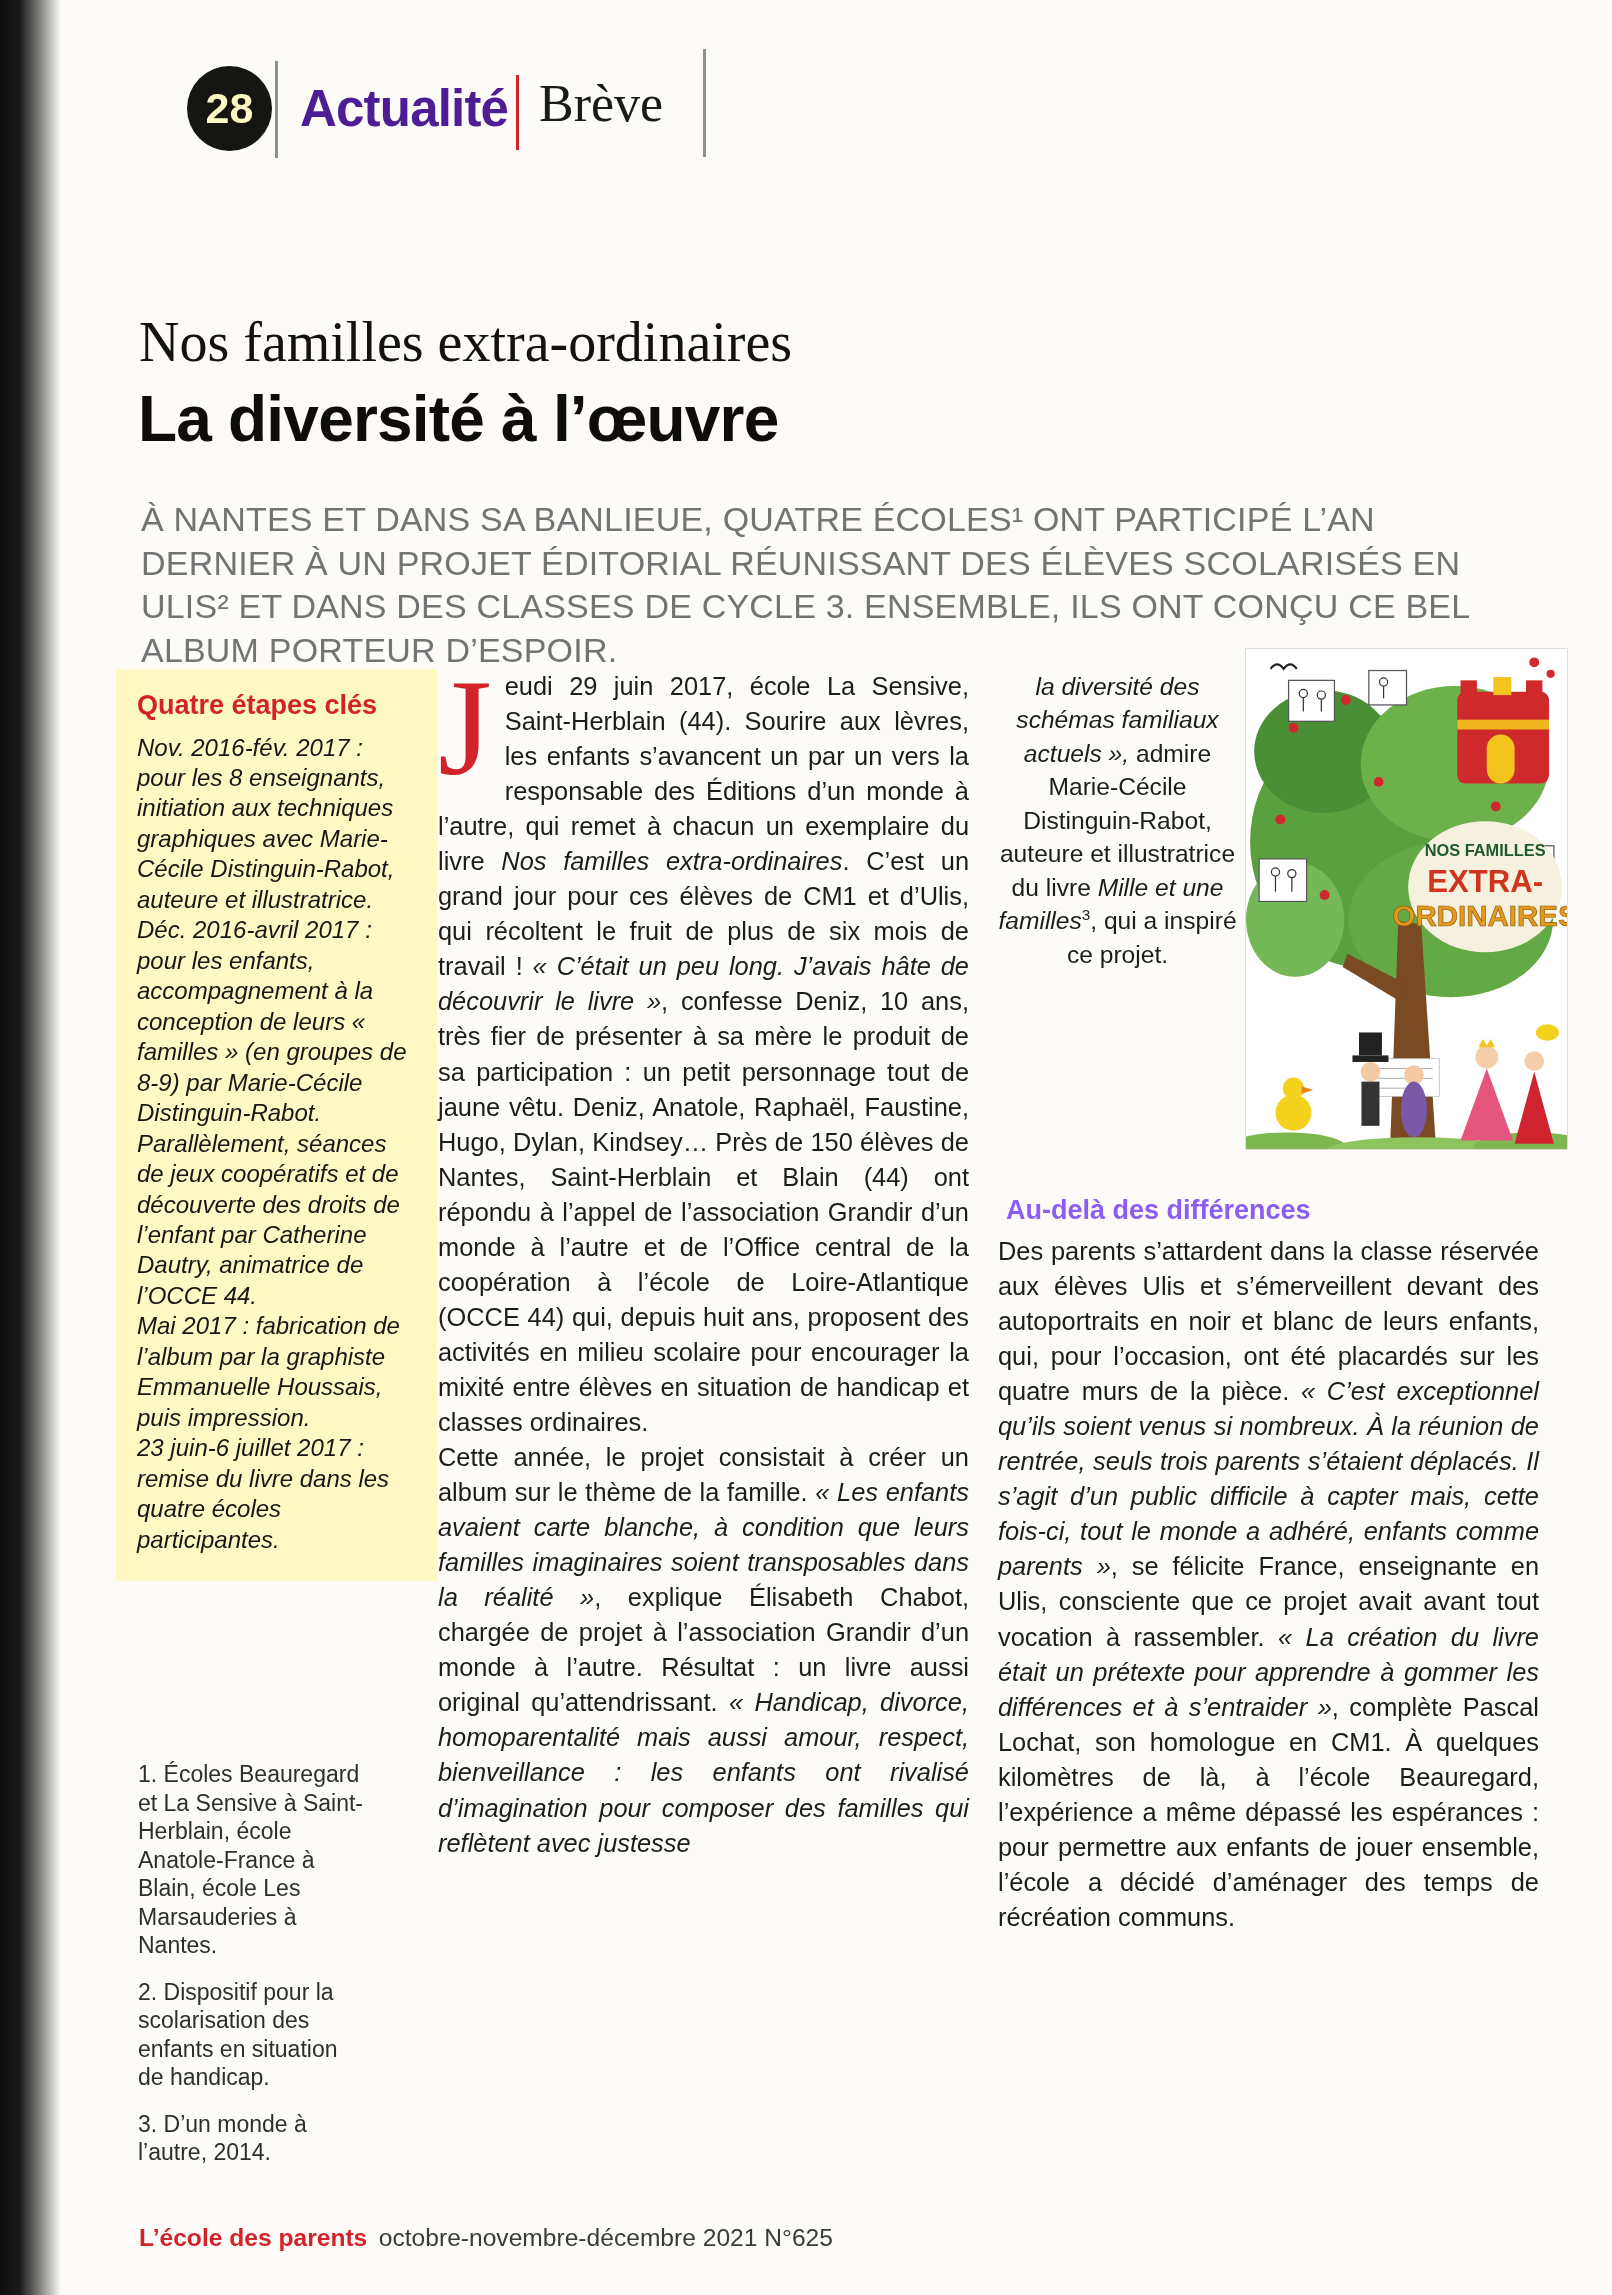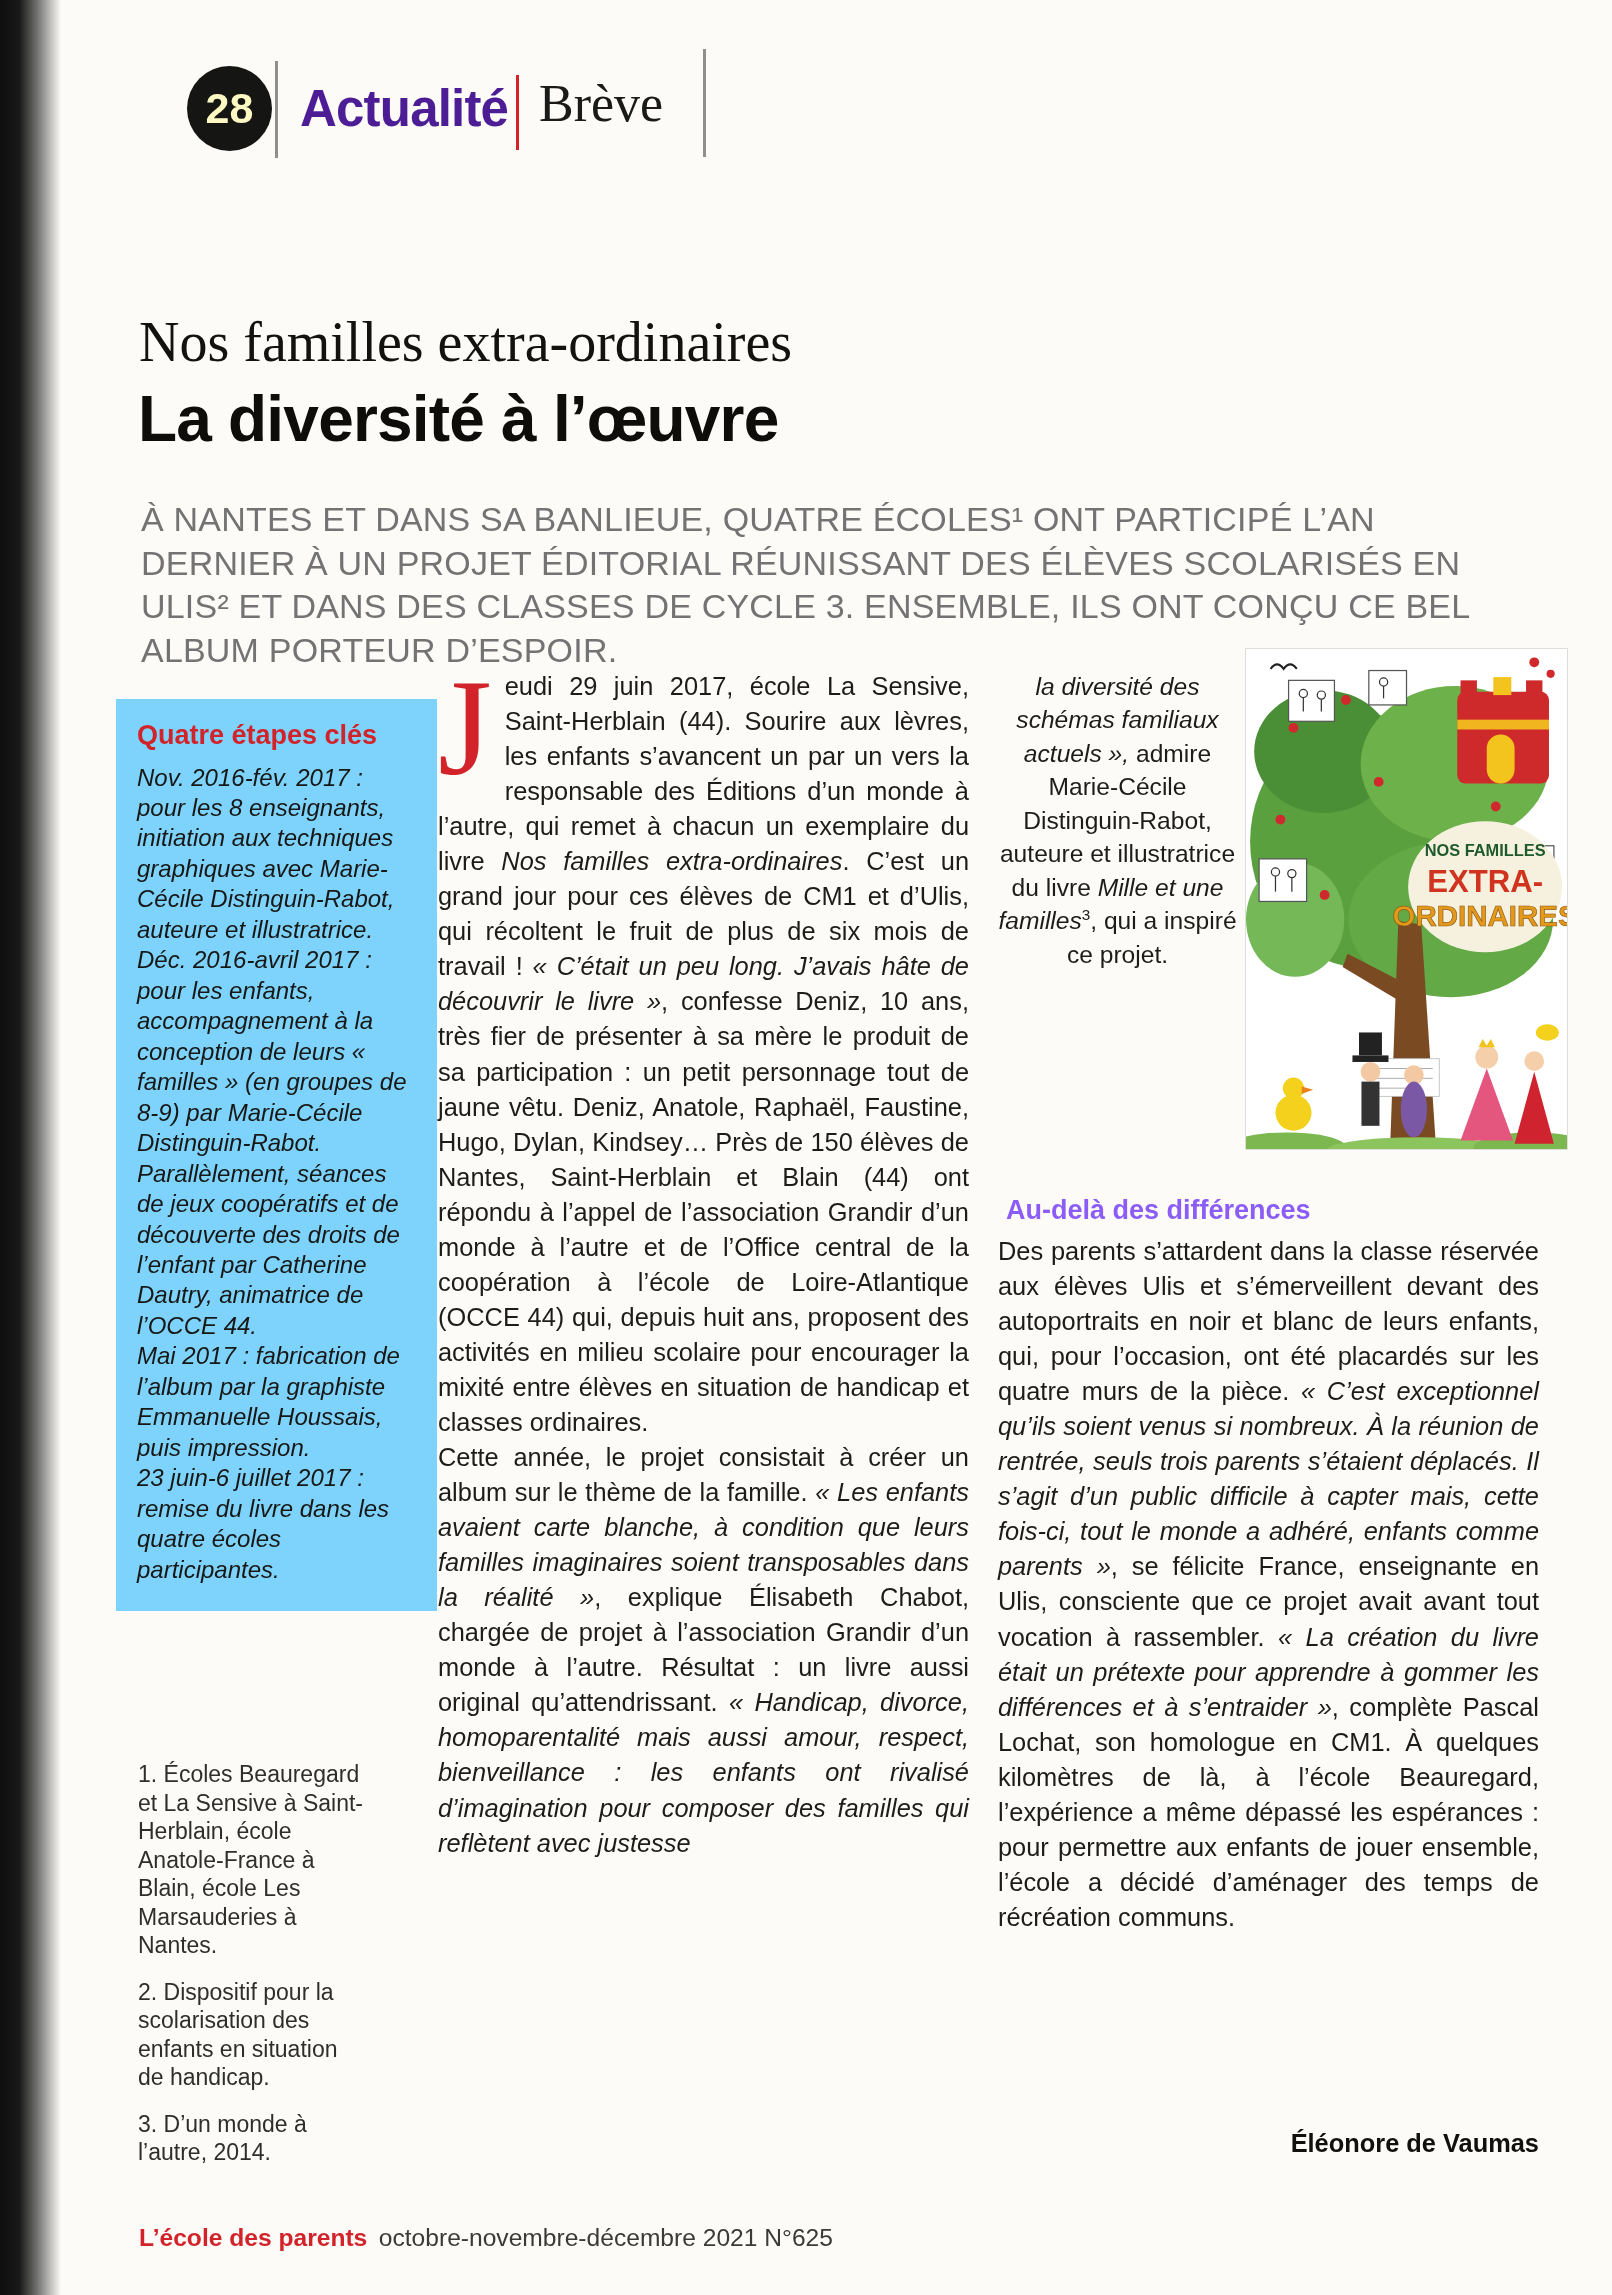--- a/index.html
+++ b/index.html
@@ -39,22 +39,22 @@
   .headline {
     position:absolute; left:138px; top:382px; margin:0;
     font-size:64px; font-weight:bold; color:#0f0d0a; letter-spacing:-0.8px;
   }
   .standfirst {
     position:absolute; left:141px; top:498px; width:1349px; margin:0;
     font-size:34px; line-height:1.28; color:#737373; letter-spacing:0.2px;
   }
   
   .sidebar-box {
-    position:absolute; left:116px; top:699px; width:321px;
-    padding:21px 21px 26px; background:#7dd3fc;
+    position:absolute; left:116px; top:669px; width:321px;
+    padding:21px 21px 26px; background:#fef9c3;
   }
   .sidebar-title { margin:0 0 11.5px; font-size:27px; font-weight:bold; color:#d2232a; }
   .sidebar-steps p { margin:0; font-style:italic; font-size:24px; line-height:1.27; color:#171715; }
   .sidebar-steps .lead { font-weight:normal; }
   
   .footnotes { position:absolute; left:138px; top:1760px; width:231px; font-size:23px; line-height:1.24; color:#2e2e2c; }
   .footnotes p { margin:0 0 18px; }
   
   .col { position:absolute; text-align:justify; color:#1c1c1a; }
   .col p { margin:0; }
@@ -221,19 +221,18 @@
         <circle cx="352" cy="503" r="12" fill="#f5cfa9"></circle>
         <path d="M352 516 L328 604 L376 604 Z" fill="#cf2330"></path>
       </g>
     </svg>
   </figure>
 
   <h4 class="crosshead">Au-delà des différences</h4>
   <div class="col col2body">
       <p><span>Des parents s’attardent dans la classe réservée aux élèves Ulis et s’émerveillent devant des autoportraits en noir et blanc de leurs enfants, qui, pour l’occasion, ont été placardés sur les quatre murs de la pièce. </span><span class="it">« C’est exceptionnel qu’ils soient venus si nombreux. À la réunion de rentrée, seuls trois parents s’étaient déplacés. Il s’agit d’un public difficile à capter mais, cette fois-ci, tout le monde a adhéré, enfants comme parents »</span><span>, se félicite France, enseignante en Ulis, consciente que ce projet avait avant tout vocation à rassembler. </span><span class="it">« La création du livre était un prétexte pour apprendre à gommer les différences et à s’entraider »</span><span>, complète Pascal Lochat, son homologue en CM1. À quelques kilomètres de là, à l’école Beauregard, l’expérience a même dépassé les espérances : pour permettre aux enfants de jouer ensemble, l’école a décidé d’aménager des temps de récréation communs.</span></p>
     </div>
-  <div class="byline">Éléonore de Vaumas</div>
 
   <footer class="footer">
     <span class="mag">L’école des parents</span><span class="issue">octobre-novembre-décembre 2021  N°625</span>
   </footer>
 </div>
 
 
 </body></html>

